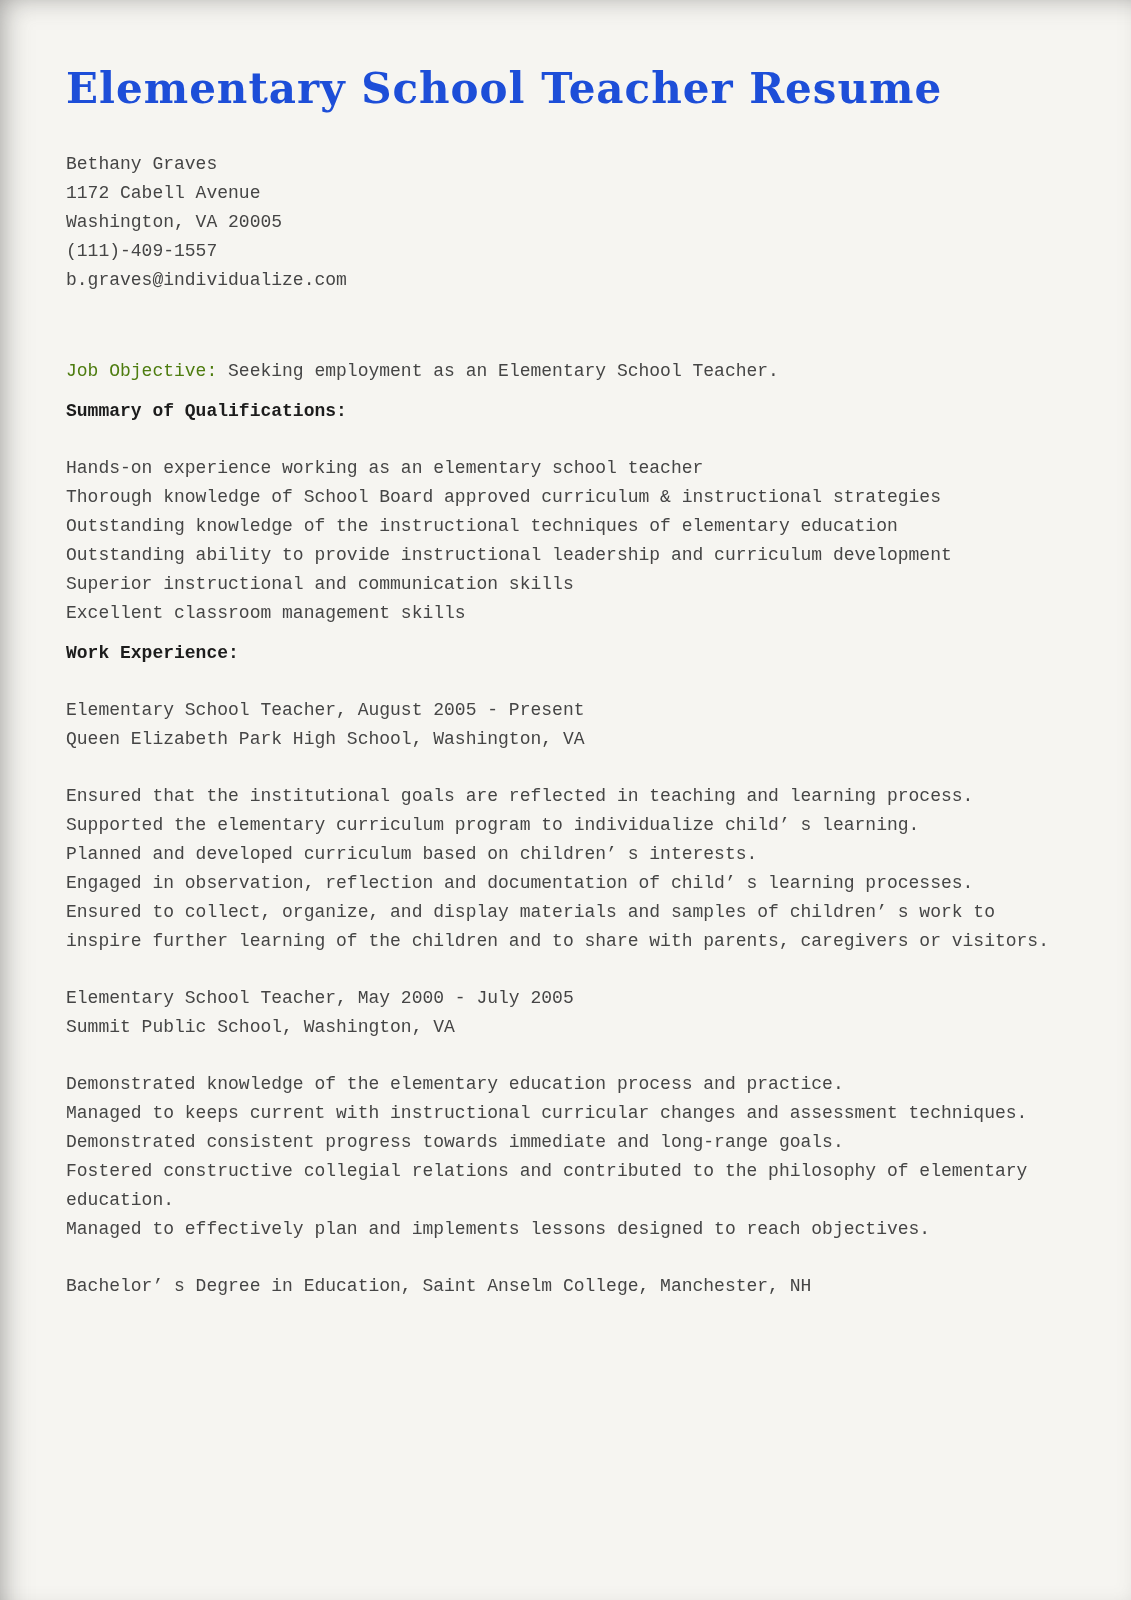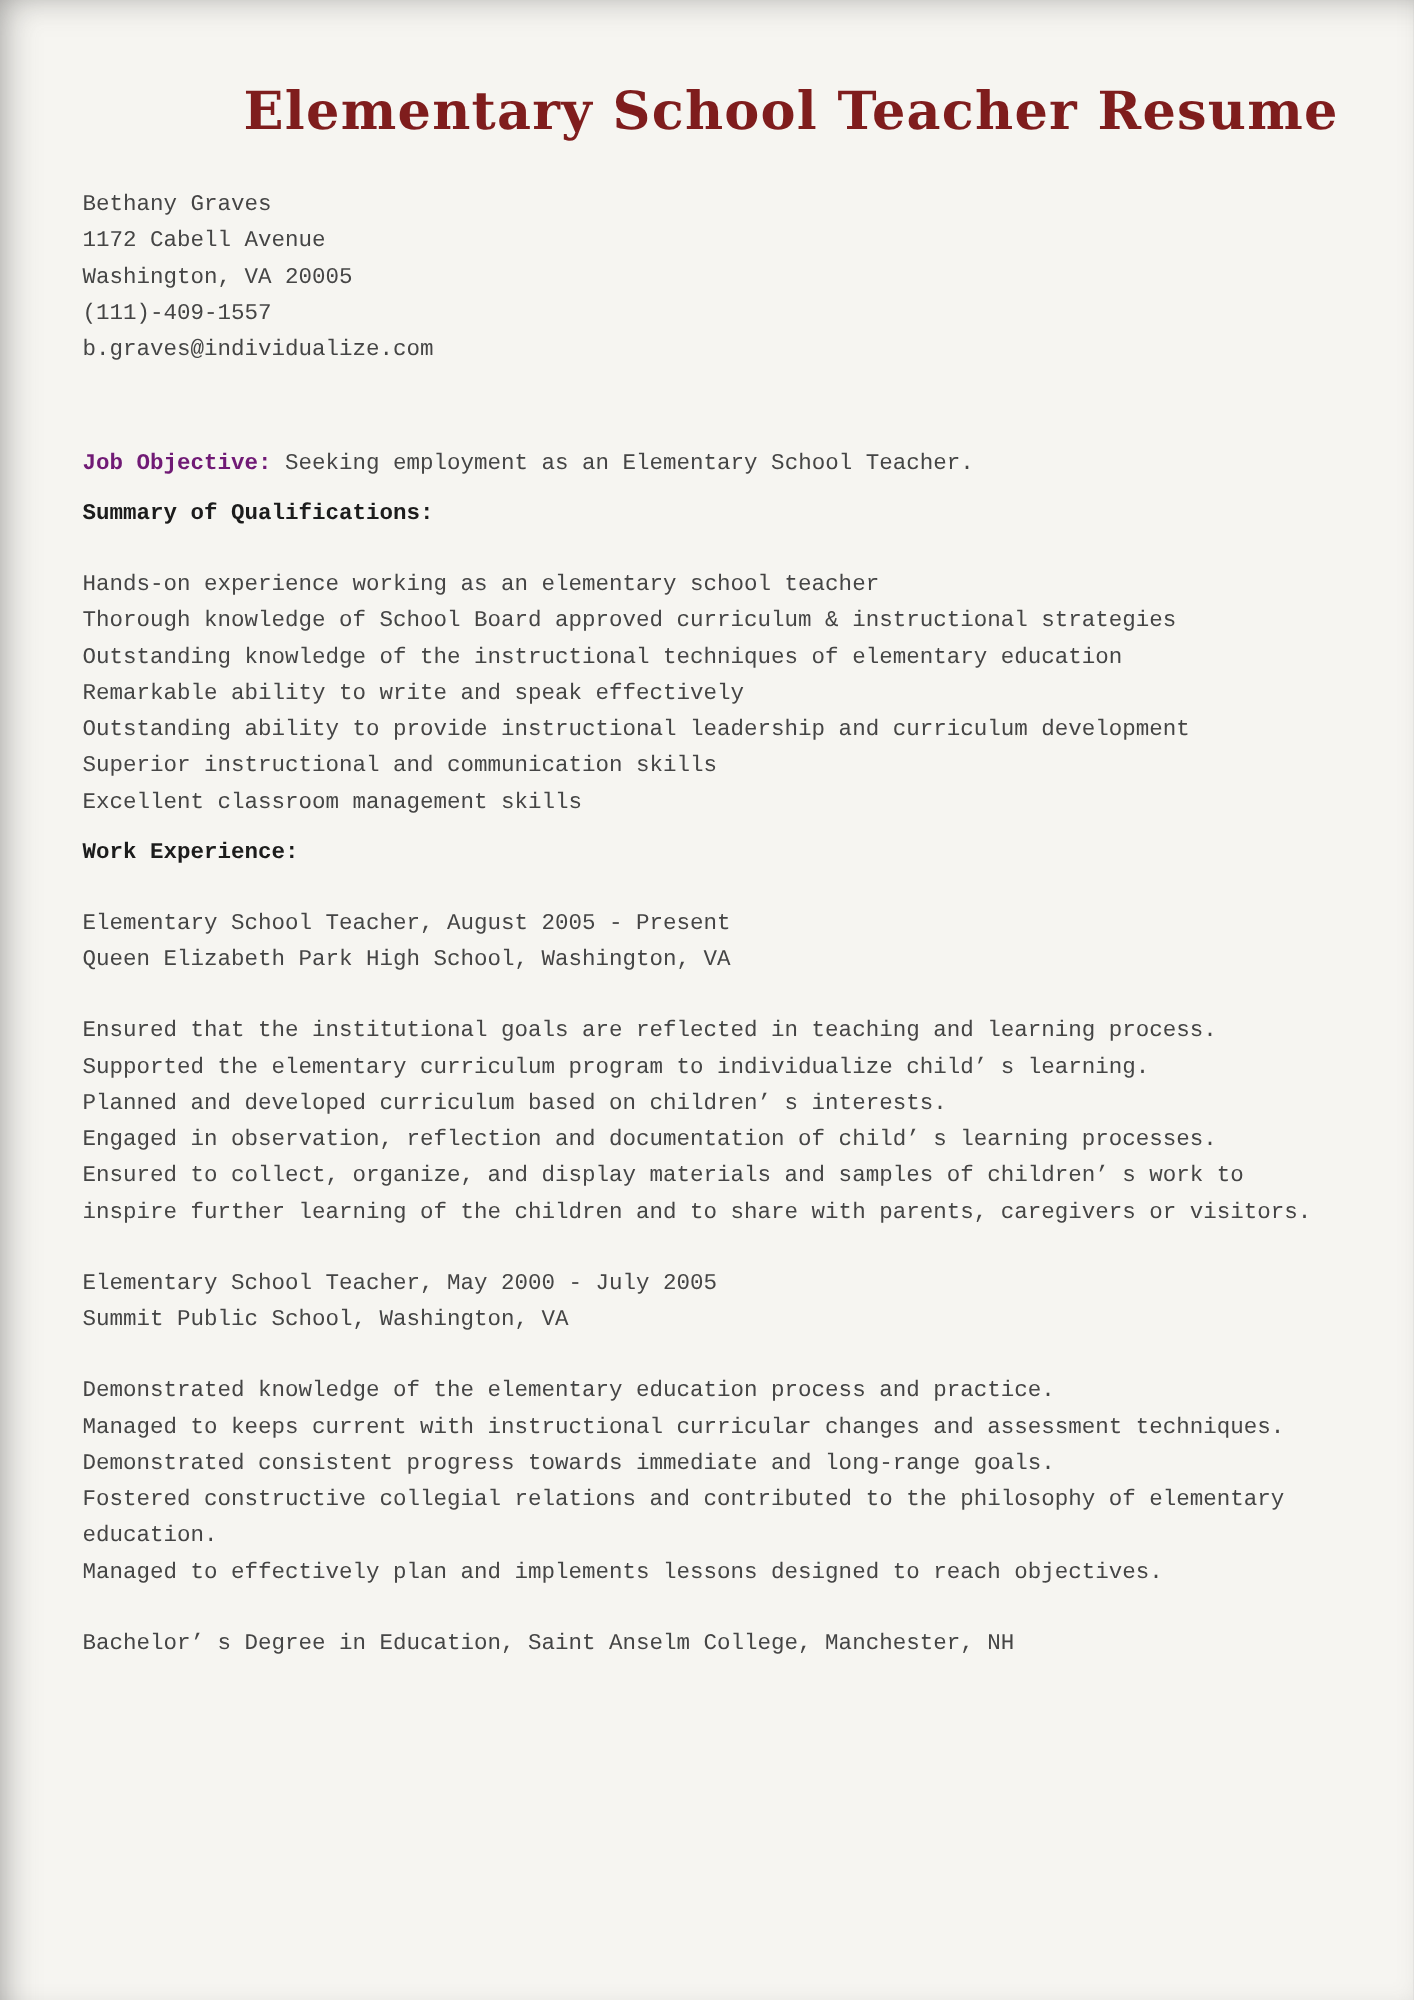--- a/index.html
+++ b/index.html
@@ -21,38 +21,38 @@
     font-size: 18px;
     line-height: 29px;
     color: #454545;
     overflow: hidden;
   }
   .doc-title {
     font-family: "DejaVu Serif", "Liberation Serif", serif;
     font-size: 42px;
     line-height: 50px;
     font-weight: bold;
-    color: #7f1d1d;
-    text-align: right;
+    color: #1d4ed8;
+    text-align: left;
     margin: 0 0 36px 0;
     letter-spacing: 1px;
   }
   p { margin: 0; }
   .contact-block { margin: 0; }
   .section-gap-lg { margin-top: 62px; }
   .section-gap { margin-top: 54px; }
   .block-gap { margin-top: 28px; }
   .heading {
     font-weight: bold;
     color: #1c1c1c;
     margin-top: 11px;
   }
   .inline-label {
-    font-weight: bold;
-    color: #701a75;
+    font-weight: normal;
+    color: #4d7c0f;
   }
   .bullets p { margin: 0; }
 </style>
 </head>
 <body>
 
 <div class="page">
 
   <h1 class="doc-title">Elementary School Teacher Resume</h1>
 
@@ -65,21 +65,20 @@
   </div>
 
   <p class="section-gap-lg"><span class="inline-label">Job Objective:</span><span> Seeking employment as an Elementary School Teacher.</span></p>
 
   <p class="heading section-gap">Summary of Qualifications:</p>
 
   <div class="bullets block-gap">
     <p>Hands-on experience working as an elementary school teacher</p>
     <p>Thorough knowledge of School Board approved curriculum &amp; instructional strategies</p>
     <p>Outstanding knowledge of the instructional techniques of elementary education</p>
-    <p>Remarkable ability to write and speak effectively</p>
     <p>Outstanding ability to provide instructional leadership and curriculum development</p>
     <p>Superior instructional and communication skills</p>
     <p>Excellent classroom management skills</p>
   </div>
 
   <p class="heading section-gap">Work Experience:</p>
 
   <div class="block-gap">
     <p>Elementary School Teacher, August 2005 - Present</p>
     <p>Queen Elizabeth Park High School, Washington, VA</p>

